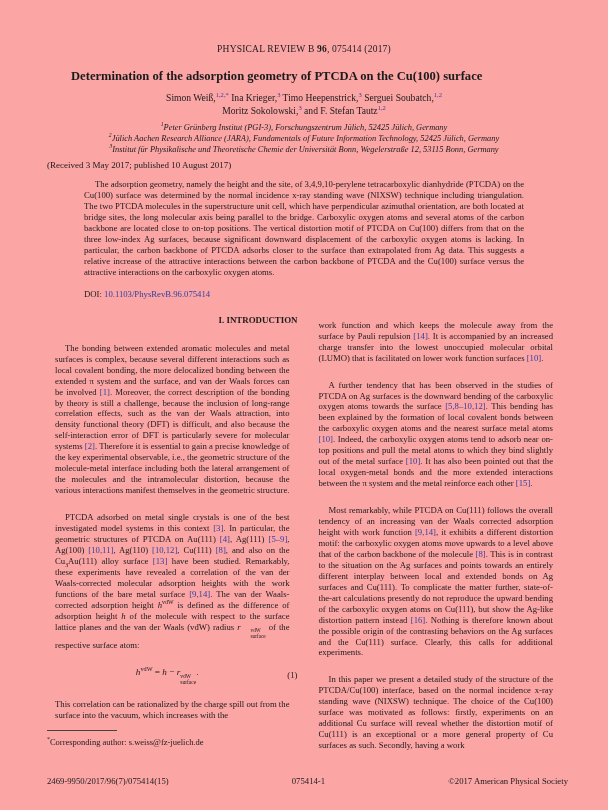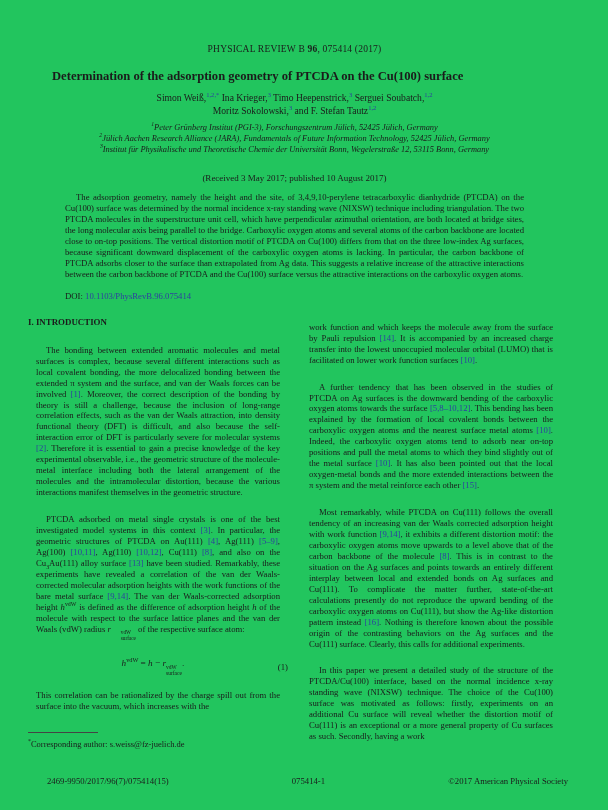--- a/index.html
+++ b/index.html
@@ -1,33 +1,33 @@
 <!DOCTYPE html>
 <html><head>
 <meta charset="utf-8">
 <style>
   html,body{margin:0;padding:0;background:#ffffff;}
   .page{
     width:608px;height:810px;box-sizing:border-box;position:relative;
-    padding:44px 47px 0 28px;background:#22c55e;color:#1b1b1b;
+    padding:44px 47px 0 47px;background:#fca5a5;color:#1b1b1b;
     font-family:"Liberation Serif","DejaVu Serif",serif;
     overflow:hidden;
   }
   .journal-header{text-align:center;font-size:9.5px;letter-spacing:.2px;}
   .title{font-size:12.6px;font-weight:bold;margin:15px 24px 0 24px;line-height:1.25;}
   .authors{text-align:center;font-size:9.6px;line-height:13px;}
   .authors-wrap{margin-top:6px;}
   .affils{margin-top:5px;}
   .affil{text-align:center;font-style:italic;font-size:8.4px;line-height:11px;}
-  .received{text-align:center;font-size:9px;margin-top:18px;}
+  .received{text-align:left;font-size:9px;margin-top:5px;}
   .abstract{margin:9px 37px 0 37px;font-size:8.7px;line-height:11px;text-align:justify;text-indent:11px;}
   .doi-line{margin:11px 37px 0 37px;font-size:8.7px;}
   .columns{display:flex;gap:13px;margin-top:13px;height:440px;}
   .col{flex:1;min-width:0;font-size:8.7px;line-height:10.95px;text-align:justify;display:flex;flex-direction:column;overflow:hidden;}
-  .sec-heading{text-align:left;font-weight:bold;font-size:8.9px;margin:3px 0 9px 0;line-height:11px;}
+  .sec-heading{text-align:right;font-weight:bold;font-size:8.9px;margin:3px 0 9px 0;line-height:11px;}
   .col p{margin:8px;}
   .col p.indent{text-indent:10px;}
   sup{font-size:68%;line-height:0;}
   sub{font-size:68%;line-height:0;}
   .cite{color:#2e3fa0;}
   .link{color:#2e3fa0;}
   .equation{display:flex;align-items:center;margin:8px 0 6px 0;}
   .eq-body{flex:1;text-align:center;font-size:9.2px;}
   .eq-num{font-size:8.7px;}
   .stack{display:inline-flex;flex-direction:column;vertical-align:-0.55em;font-size:60%;line-height:1.1;text-align:left;font-style:normal;}

